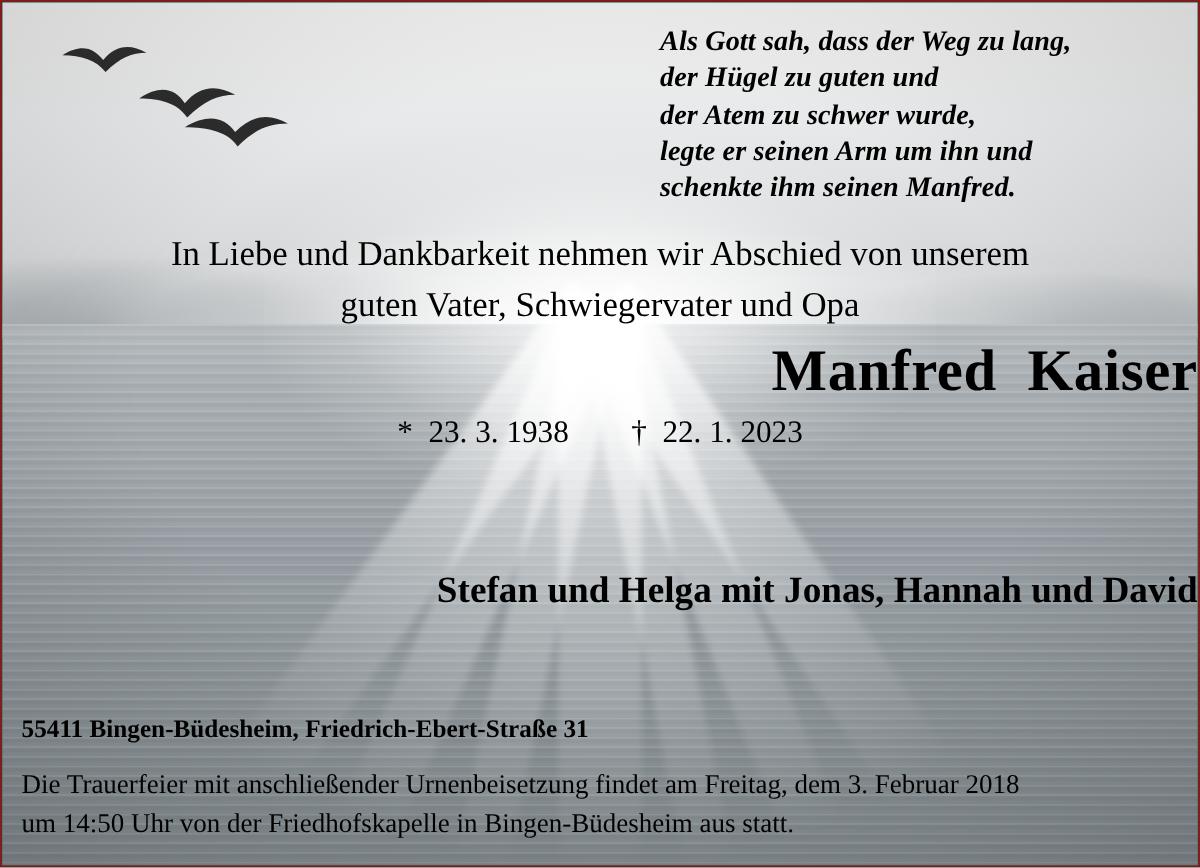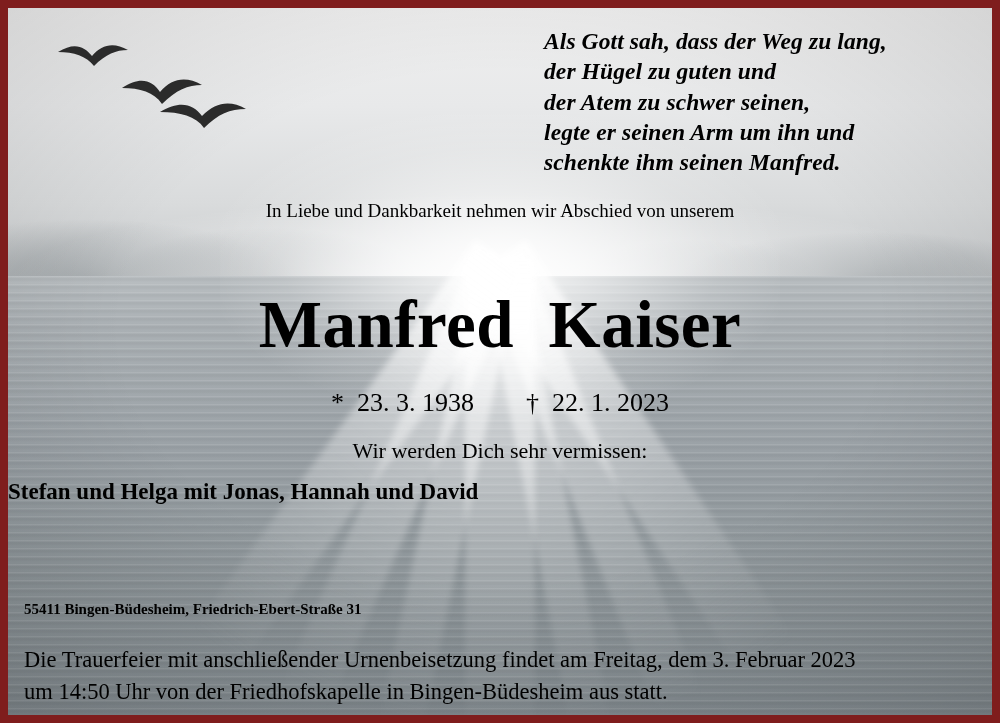--- a/index.html
+++ b/index.html
@@ -6,21 +6,21 @@
     margin: 0;
     padding: 0;
     background: #ffffff;
   }
   #obituary {
     position: relative;
     width: 1000px;
     height: 723px;
     overflow: hidden;
     box-sizing: border-box;
-    border: 8px solid #7f1d1d;
+    border: 2px solid #7f1d1d;
     font-family: "Liberation Serif", serif;
     color: #000000;
     background: #14b8a6;
   }
 
   
   .bg {
     position: absolute;
     inset: 0;
     overflow: hidden;
@@ -122,63 +122,63 @@
     letter-spacing: 0.1px;
   }
   .poem div { white-space: nowrap; }
 
   .intro {
     position: absolute;
     top: 189px;
     left: 0;
     right: 0;
     text-align: center;
-    font-size: 19px;
+    font-size: 29px;
     line-height: 1.45;
   }
   .name {
     position: absolute;
     top: 278px;
     left: 0; right: 0;
-    text-align: center;
-    font-weight: bold;
-    font-size: 67px;
+    text-align: right;
+    font-weight: bold;
+    font-size: 49px;
     letter-spacing: 0.5px;
     white-space: pre;
   }
   .dates {
     position: absolute;
-    top: 380px;
+    top: 343px;
     left: 0; right: 0;
     text-align: center;
     font-size: 26px;
     white-space: pre;
   }
   .farewell {
     position: absolute;
     top: 430px;
     left: 0; right: 0;
     text-align: center;
     font-size: 22px;
   }
   .family {
     position: absolute;
     top: 468px;
     left: 0; right: 0;
-    text-align: left;
-    font-weight: bold;
-    font-size: 23px;
+    text-align: right;
+    font-weight: bold;
+    font-size: 31px;
     line-height: 1.42;
   }
   .address {
     position: absolute;
     top: 593px;
     left: 16px;
     font-weight: bold;
-    font-size: 15px;
+    font-size: 21px;
   }
   .ceremony {
     position: absolute;
     top: 636px;
     left: 16px;
     right: 16px;
     font-size: 22.5px;
     line-height: 1.42;
   }
 </style>
@@ -211,40 +211,40 @@
       <path d="M78 58 C96 46, 108 50, 116 62 C128 48, 142 46, 158 55 C144 55, 132 60, 118 74 C110 62, 96 58, 78 58 Z" fill="#2b2b2b"></path>
       <path d="M130 96 C150 84, 163 88, 172 100 C186 86, 200 84, 216 93 C200 93, 188 98, 174 112 C166 100, 150 96, 130 96 Z" fill="#2b2b2b" transform="translate(-14,-14)"></path>
     </svg>
   </div>
 
   <div class="content">
 
     <div class="poem">
       <div>Als Gott sah, dass der Weg zu lang,</div>
       <div>der Hügel zu guten und</div>
-      <div>der Atem zu schwer seinen,</div>
+      <div>der Atem zu schwer wurde,</div>
       <div>legte er seinen Arm um ihn und</div>
       <div>schenkte ihm seinen Manfred.</div>
     </div>
 
     <div class="intro">
       <div>In Liebe und Dankbarkeit nehmen wir Abschied von unserem</div>
+      <div>guten Vater, Schwiegervater und Opa</div>
     </div>
 
     <div class="name">Manfred  Kaiser</div>
 
     <div class="dates">*  23. 3. 1938        †  22. 1. 2023</div>
 
-    <div class="farewell">Wir werden Dich sehr vermissen:</div>
 
     <div class="family">
       <div>Stefan und Helga mit Jonas, Hannah und David</div>
     </div>
 
     <div class="address">55411 Bingen-Büdesheim, Friedrich-Ebert-Straße 31</div>
 
     <div class="ceremony">
-      <div>Die Trauerfeier mit anschließender Urnenbeisetzung findet am Freitag, dem 3. Februar 2023</div>
+      <div>Die Trauerfeier mit anschließender Urnenbeisetzung findet am Freitag, dem 3. Februar 2018</div>
       <div>um 14:50 Uhr von der Friedhofskapelle in Bingen-Büdesheim aus statt.</div>
     </div>
 
   </div>
 </div>
 
 </body></html>

